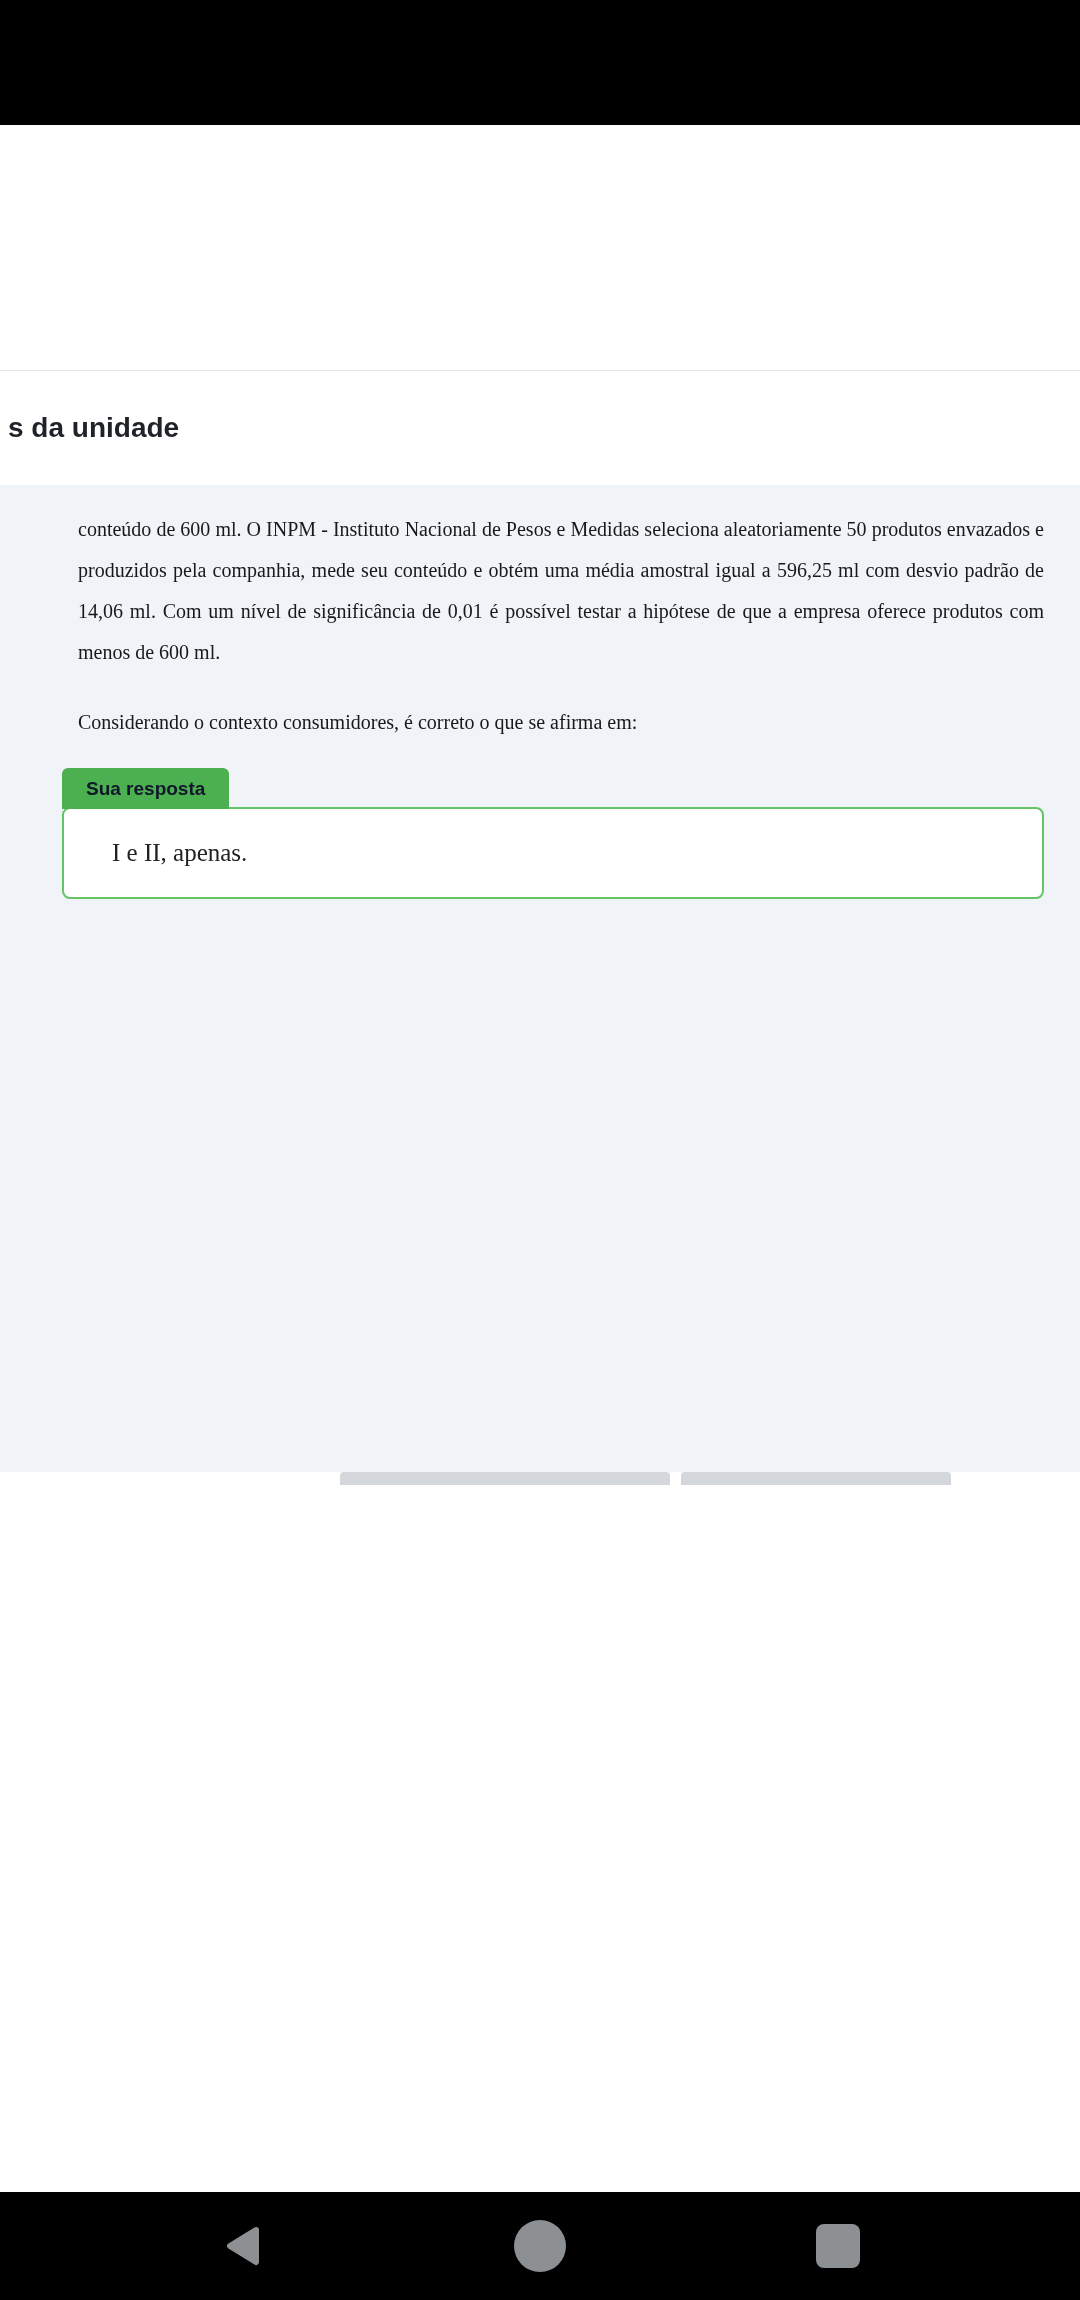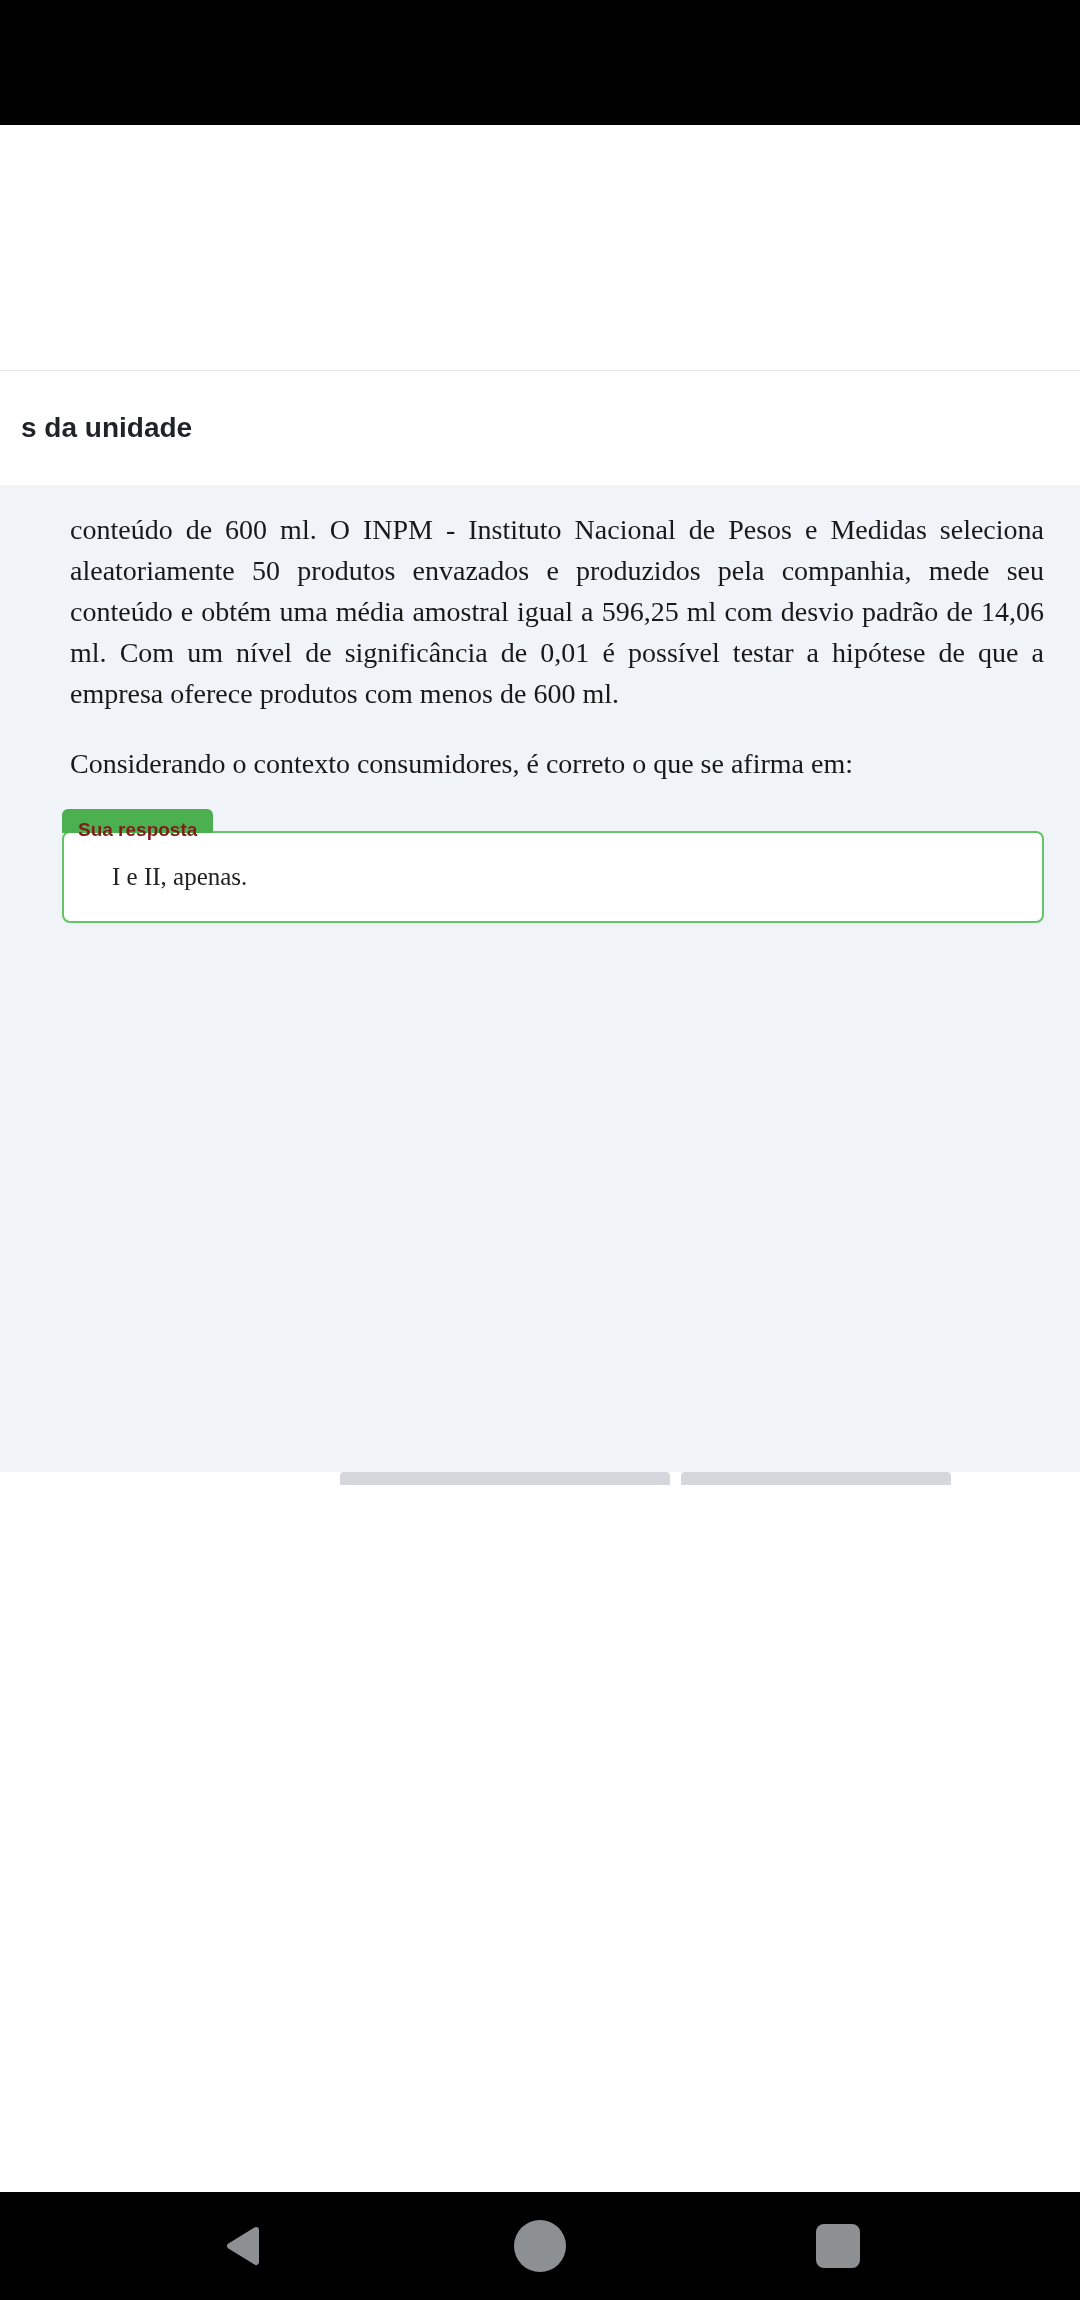--- a/index.html
+++ b/index.html
@@ -23,63 +23,63 @@
 
   
   .section-header {
     position: absolute;
     top: 370px; left: 0; right: 0;
     height: 115px;
     background: #ffffff;
     border-top: 1px solid #e4e4e4;
     display: flex;
     align-items: center;
-    padding-left: 21px;
+    padding-left: 8px;
   }
   .section-title {
     font-family: "Liberation Sans", sans-serif;
     font-weight: bold;
     font-size: 28px;
     color: #1f2328;
     white-space: nowrap;
   }
 
   
   .question-card {
     position: absolute;
     top: 485px; left: 0; right: 0;
     height: 987px;
     background: #f0f3f8;
     padding: 24px 36px 0 62px;
     overflow: hidden;
   }
   .question-text p {
-    margin: 0 0 29px 8px;
-    font-size: 28px;
+    margin: 0 0 29px 16px;
+    font-size: 20px;
     line-height: 41px;
     color: #191919;
     text-align: justify;
   }
   .question-text p.last {
     margin-bottom: 25px;
   }
 
   
   .answer-badge {
     position: relative;
     z-index: 2;
     display: inline-block;
     background: #4caf50;
-    color: #7f1d1d;
+    color: #0f172a;
     font-family: "Liberation Sans", sans-serif;
     font-weight: bold;
     font-size: 19px;
-    height: 24px;
+    height: 41px;
     line-height: 41px;
-    padding: 0 16px;
+    padding: 0 24px;
     border-radius: 6px 6px 0 0;
     margin-bottom: -2px;
     vertical-align: bottom;
   }
   .answer-box {
     position: relative;
     z-index: 1;
     background: #ffffff;
     border: 2px solid #63c468;
     border-radius: 8px;

